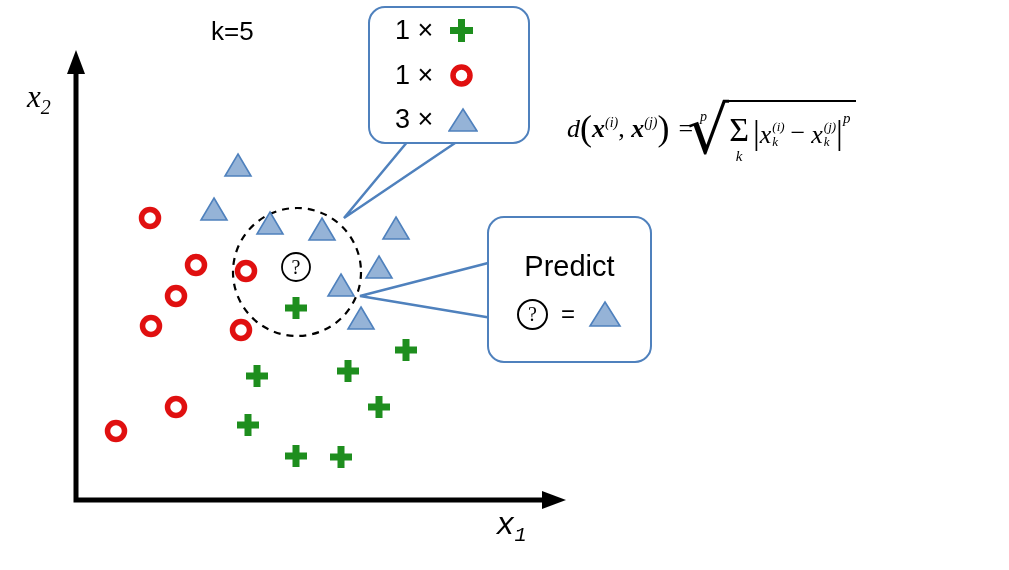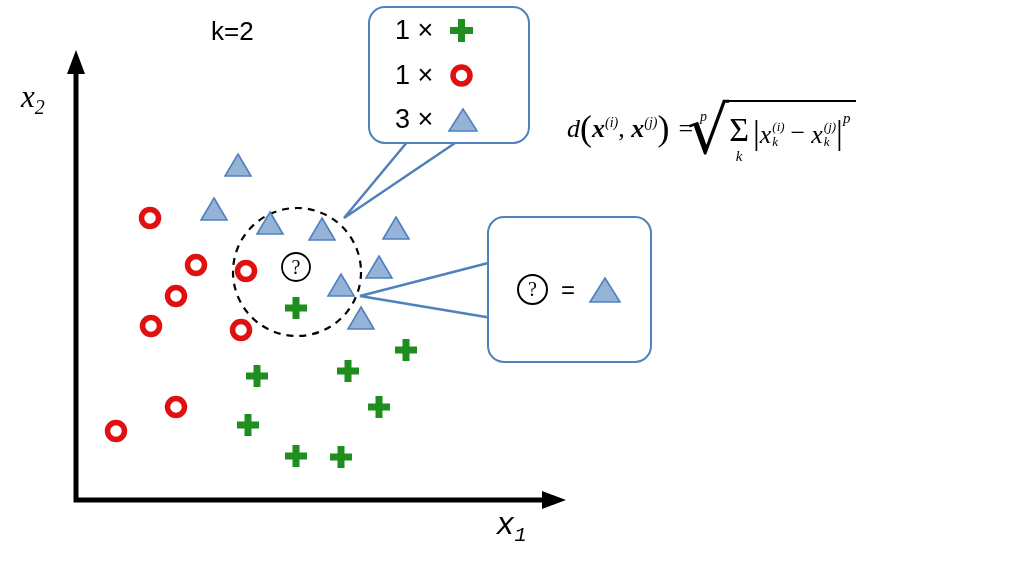--- a/index.html
+++ b/index.html
@@ -19,21 +19,21 @@
   .axis-label {
     position: absolute;
     font-family: "Liberation Serif", serif;
     font-style: italic;
     font-size: 31px;
     color: #000;
     white-space: nowrap;
   }
   .axis-label sub { font-size: 20px; font-style: italic; }
 
-  #y-axis-label { left: 21px; top: 79px; }
+  #y-axis-label { left: 27px; top: 79px; }
   #x-axis-label { left: 496px; top: 508px; font-family: Liberation Mono, monospace; }
 
   #k-label {
     position: absolute;
     left: 211px;
     top: 16px;
     font-size: 26px;
     font-family: "Liberation Sans", sans-serif;
   }
 
@@ -170,21 +170,21 @@
     </svg>
 
   <div class="axis-label" id="y-axis-label">
     <span>x</span><sub>2</sub>
   </div>
 
   <div class="axis-label" id="x-axis-label">
     <span>x</span><sub>1</sub>
   </div>
 
-  <div id="k-label">k=2</div>
+  <div id="k-label">k=5</div>
 
   <div id="votes-callout" class="callout">
     <div class="vote-row">
       <span class="vote-count">1 ×</span>
       <svg class="marker-svg" width="27" height="27" viewBox="0 0 27 27">
         <path d="M13.5 2 V25 M2 13.5 H25" stroke="#1e8e1e" stroke-width="7" fill="none"></path>
       </svg>
     </div>
     <div class="vote-row">
       <span class="vote-count">1 ×</span>
@@ -194,20 +194,21 @@
     </div>
     <div class="vote-row">
       <span class="vote-count">3 ×</span>
       <svg class="marker-svg" width="30" height="26" viewBox="0 0 30 26">
         <path d="M15 2 L29 24 L1 24 Z" fill="#95b3d7" stroke="#4f81bd" stroke-width="1.6"></path>
       </svg>
     </div>
   </div>
 
   <div id="predict-callout" class="callout">
+    <div class="predict-title">Predict</div>
     <div class="predict-row">
       <span class="query-chip">
           <span>?</span>
         </span>
       <span class="predict-eq">=</span>
       <svg width="34" height="28" viewBox="0 0 34 28">
         <path d="M17 2 L32 26 L2 26 Z" fill="#95b3d7" stroke="#4f81bd" stroke-width="1.6"></path>
       </svg>
     </div>
   </div>

